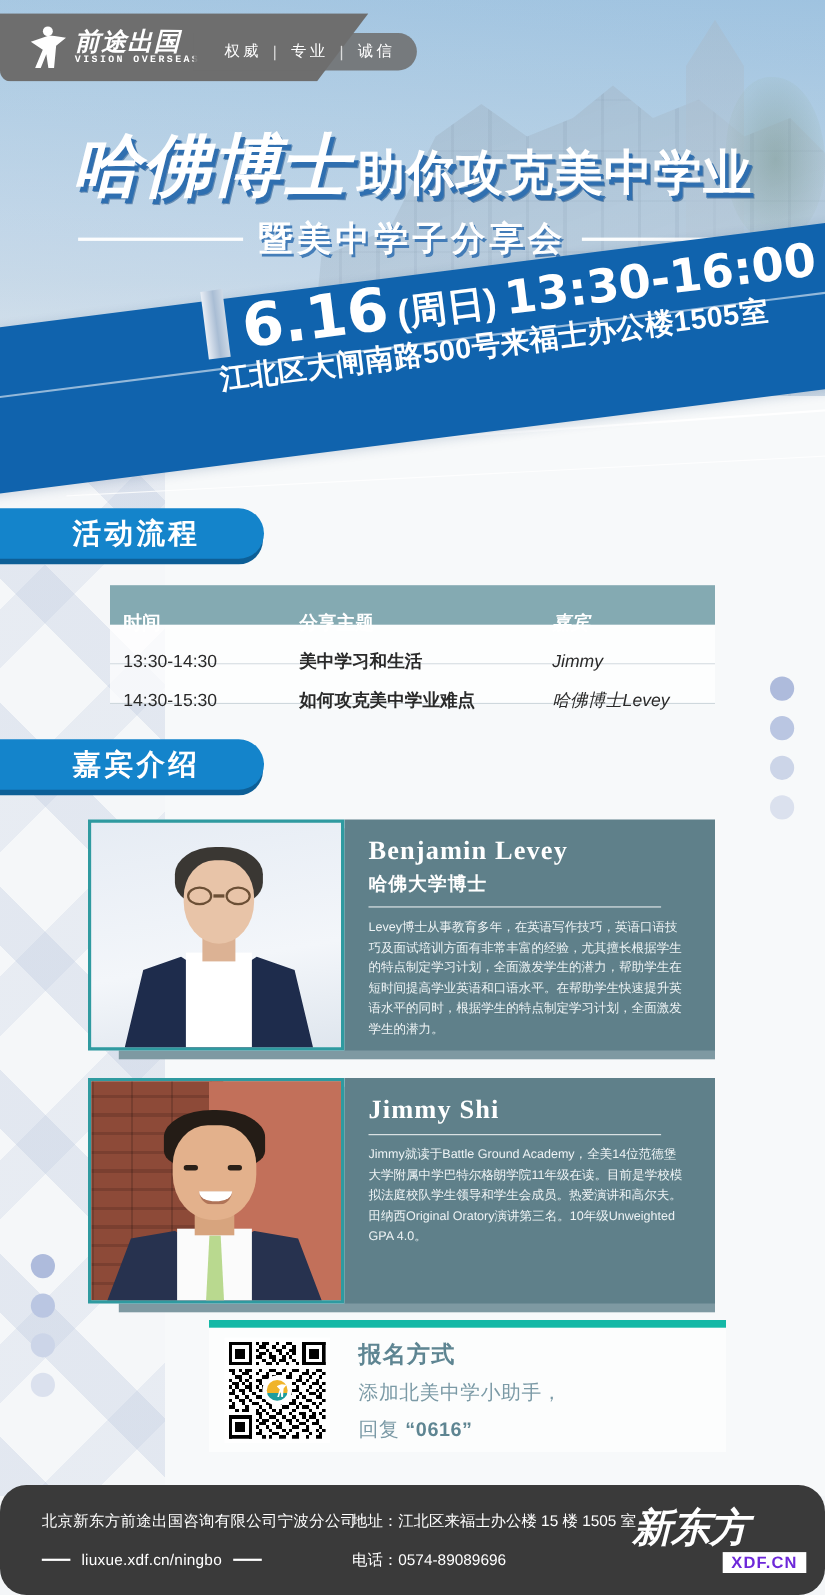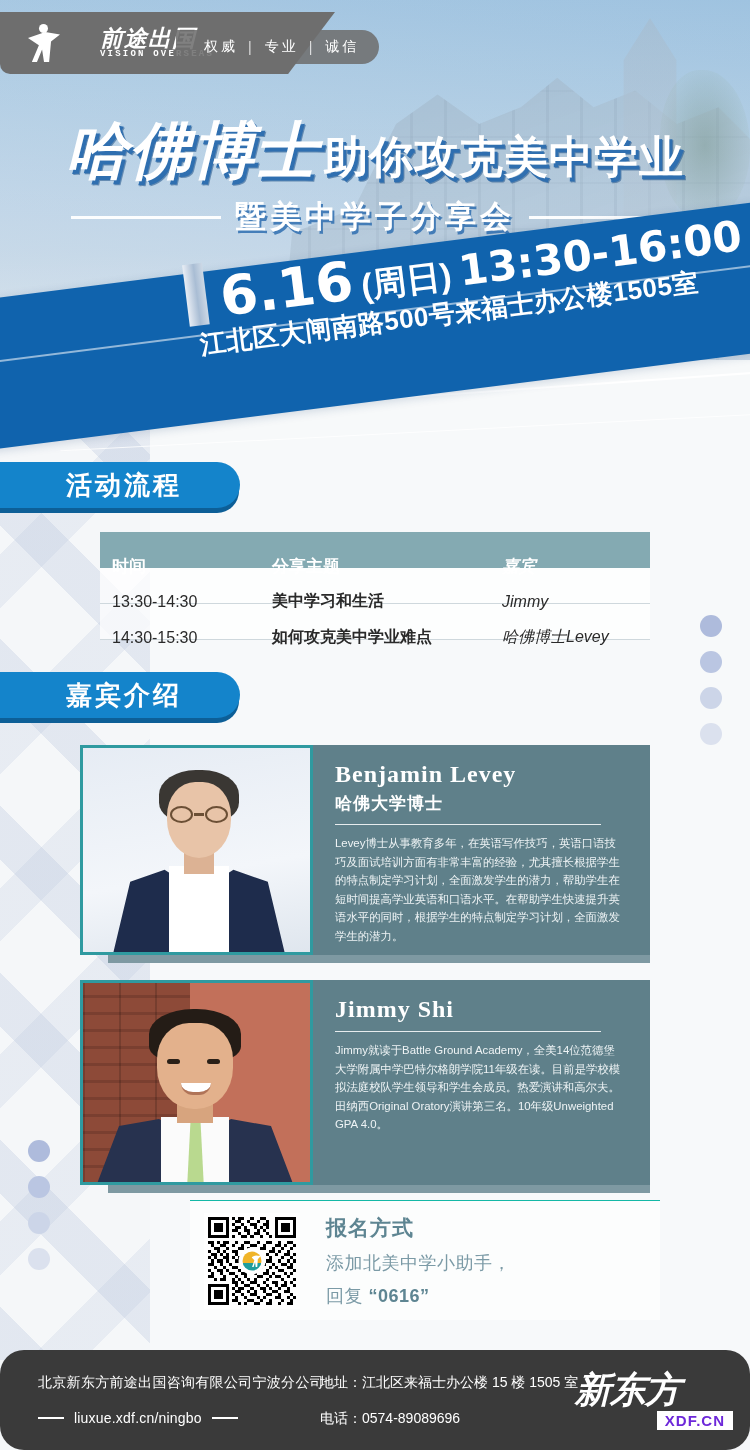--- a/index.html
+++ b/index.html
@@ -42,21 +42,20 @@
     position:absolute; inset:0;
     background:linear-gradient(180deg, rgba(160,190,215,.18) 0%, rgba(175,198,218,.26) 55%, rgba(228,236,243,.55) 100%);
   }
 
   
   .logo-bar {
     position:absolute; left:0; top:12px; width:335px; height:62px;
     background:#6e6e6e; display:flex; align-items:center; padding-left:26px;
     clip-path:polygon(0 0, 100% 0, 86% 100%, 0 100%);
     border-radius:0 0 0 10px;
-    gap:32px;
   }
   .logo-mark { width:36px; height:40px; position:relative; margin-right:6px; flex:none; }
   .logo-mark .head{ position:absolute; left:13px; top:1px; width:9px; height:9px; border-radius:50%; background:#fff; }
   .logo-mark .body{
     position:absolute; left:2px; top:9px; width:32px; height:30px; background:#fff;
     clip-path:polygon(54% 0%, 100% 8%, 72% 32%, 66% 100%, 50% 100%, 44% 58%, 28% 100%, 12% 100%, 34% 44%, 0 20%);
   }
   .logo-txt { display:flex; flex-direction:column; line-height:1; }
   .logo-cn { font-size:23px; font-weight:700; color:#fff; letter-spacing:1px; font-style:italic;
              font-family:"DejaVu Sans",sans-serif; }
@@ -217,21 +216,21 @@
 
   
   .dots { position:absolute; display:flex; flex-direction:column; gap:14px; z-index:5; }
   .dots i { width:22px; height:22px; border-radius:50%; display:block; }
   .dots.right { right:28px; top:615px; }
   .dots.left  { left:28px; top:1140px; }
 
   
   .qr-card {
     position:absolute; left:190px; top:1200px; width:470px; height:120px; z-index:6;
-    background:rgba(255,255,255,.6); border-top:1px solid #14b8a6;
+    background:rgba(255,255,255,.6); border-top:7px solid #14b8a6;
     display:flex; align-items:center; padding:0 0 0 14px;
   }
   .qr-box { width:96px; height:96px; background:#fff; padding:4px; position:relative; flex:none; }
   .qr-img { width:100%; height:100%; display:block; }
   .qr-logo {
     position:absolute; left:50%; top:50%; transform:translate(-50%,-50%);
     width:27px; height:27px; border-radius:50%; background:#fff;
     border:2px solid #fff; overflow:hidden;
   }
   .qr-logo-in {

